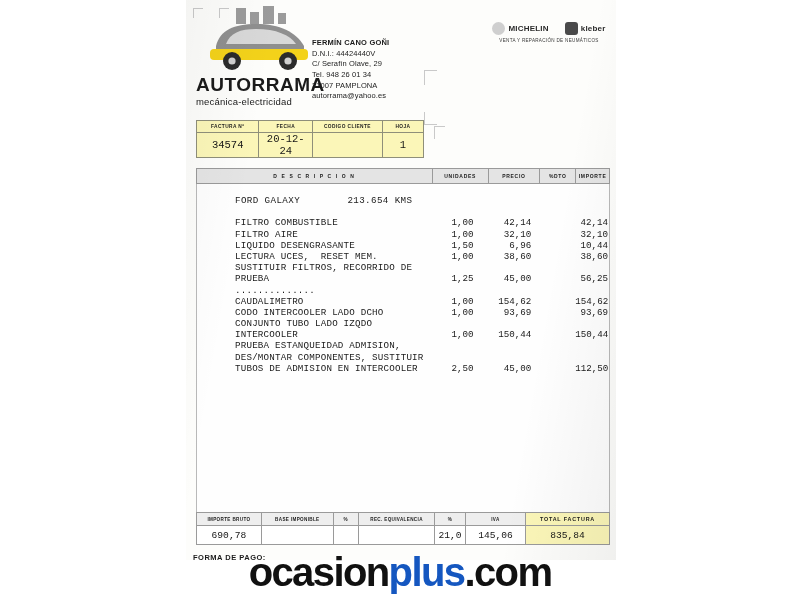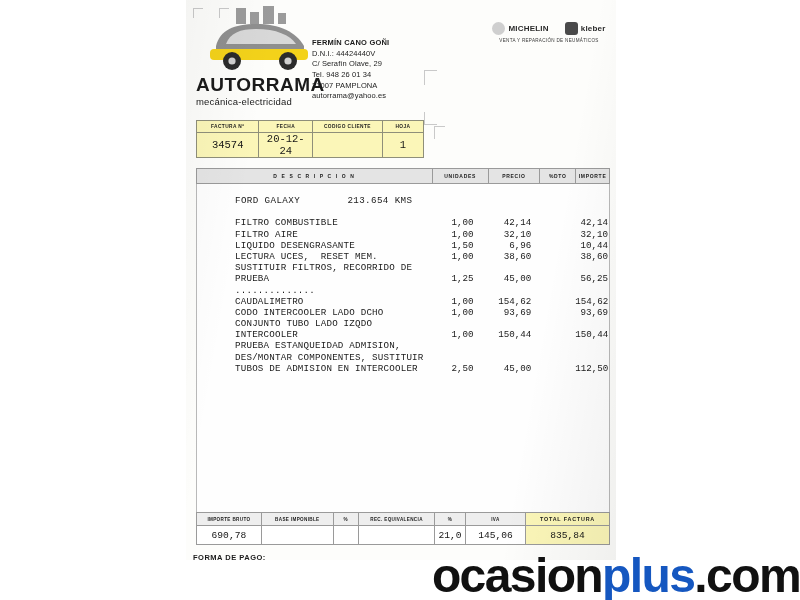--- a/index.html
+++ b/index.html
@@ -269,24 +269,24 @@
     letter-spacing: 0.5px;
     color: #1b1b1b;
   }
 
   
   .footer-brand {
     position: absolute;
     left: 0;
     top: 552px;
     width: 800px;
-    text-align: right;
-    font-family: "Liberation Sans", sans-serif;
-    font-weight: bold;
-    font-size: 48px;
+    text-align: center;
+    font-family: "Liberation Sans", sans-serif;
+    font-weight: bold;
+    font-size: 40px;
     letter-spacing: -1.6px;
     color: #111111;
     line-height: 1;
   }
   .footer-brand .plus { color: #1557c0; }
   .footer-brand .dotcom { color: #111111; }
 </style>
 </head>
 <body>
 

